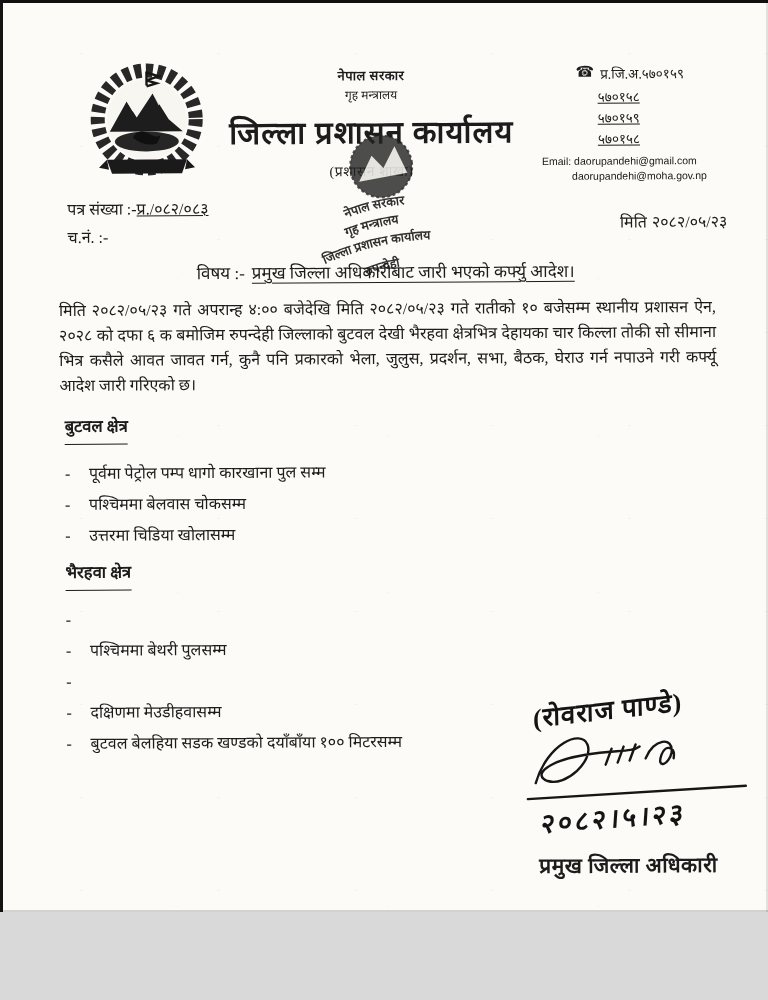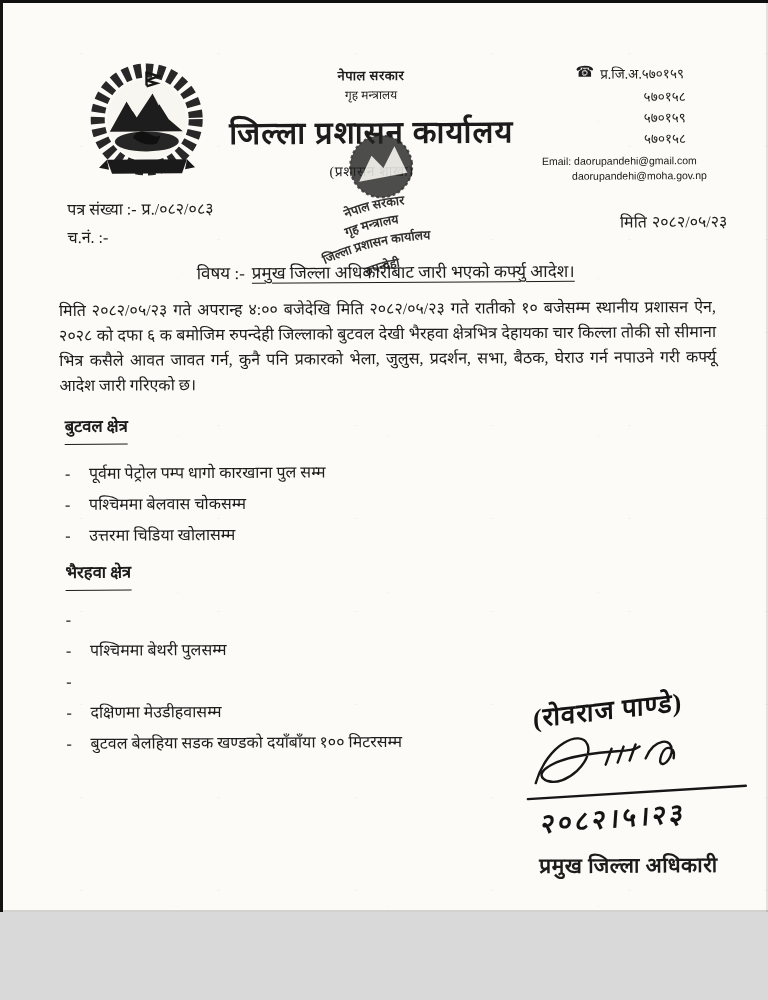--- a/index.html
+++ b/index.html
@@ -22,33 +22,33 @@
   .emblem{position:absolute;left:76px;top:58px;width:140px;height:130px;}
   .hdr-center{position:absolute;left:198px;top:66px;width:345px;text-align:center;}
   .hdr-gov{font-size:13px;font-weight:bold;letter-spacing:.5px;}
   .hdr-ministry{font-size:12px;margin-top:2px;}
   .hdr-office{font-size:31px;font-weight:bold;margin-top:7px;white-space:nowrap;letter-spacing:1px;}
   .hdr-branch{font-size:14px;margin-top:9px;letter-spacing:.5px;}
 
   .contact{position:absolute;left:575px;top:66px;width:180px;font-size:13.5px;}
   .contact .phone-row{display:flex;align-items:flex-start;gap:6px;}
   .phone-icon{font-family:"DejaVu Sans",sans-serif;font-size:15px;line-height:1;}
-  .phone-extra{margin-left:68px;margin-top:4px;line-height:21px;}
+  .phone-extra{margin-left:22px;margin-top:4px;line-height:21px;text-decoration:underline;}
   .emails{margin-top:4px;margin-left:-34px;font-family:"Liberation Sans","DejaVu Sans",sans-serif;font-size:10.5px;line-height:15px;color:#161616;}
   .email-first{}
   .emails .row2{padding-left:30px;}
 
   
   .stamp{position:absolute;left:288px;top:124px;width:196px;height:168px;transform:rotate(-8deg);opacity:.92;}
 
   
   .ref-left{position:absolute;left:66px;top:194px;font-size:16px;line-height:28px;}
   .ref-date{position:absolute;right:42px;top:212px;font-size:16px;margin-left:8px;}
   .ref-date span{margin-left:5px;}
-  .ref-val{margin-left:5px;}
+  .ref-val{text-decoration:underline;}
 
   .subject{position:absolute;left:0;top:260px;width:100%;text-align:center;font-size:17px;}
   .subject .subj-text{margin-left:7px;text-decoration:underline;text-underline-offset:4px;}
 
   .body-par{position:absolute;left:57px;top:296px;width:657px;font-size:16px;line-height:25px;text-align:justify;}
 
   .sec{position:absolute;left:62px;width:640px;}
   .sec-butwal{top:412px;}
   .sec-bhairahawa{top:558px;}
   .sec-head{font-size:16.5px;font-weight:bold;display:inline-block;border-bottom:1.6px solid #1c1c1c;padding-bottom:7px;}

